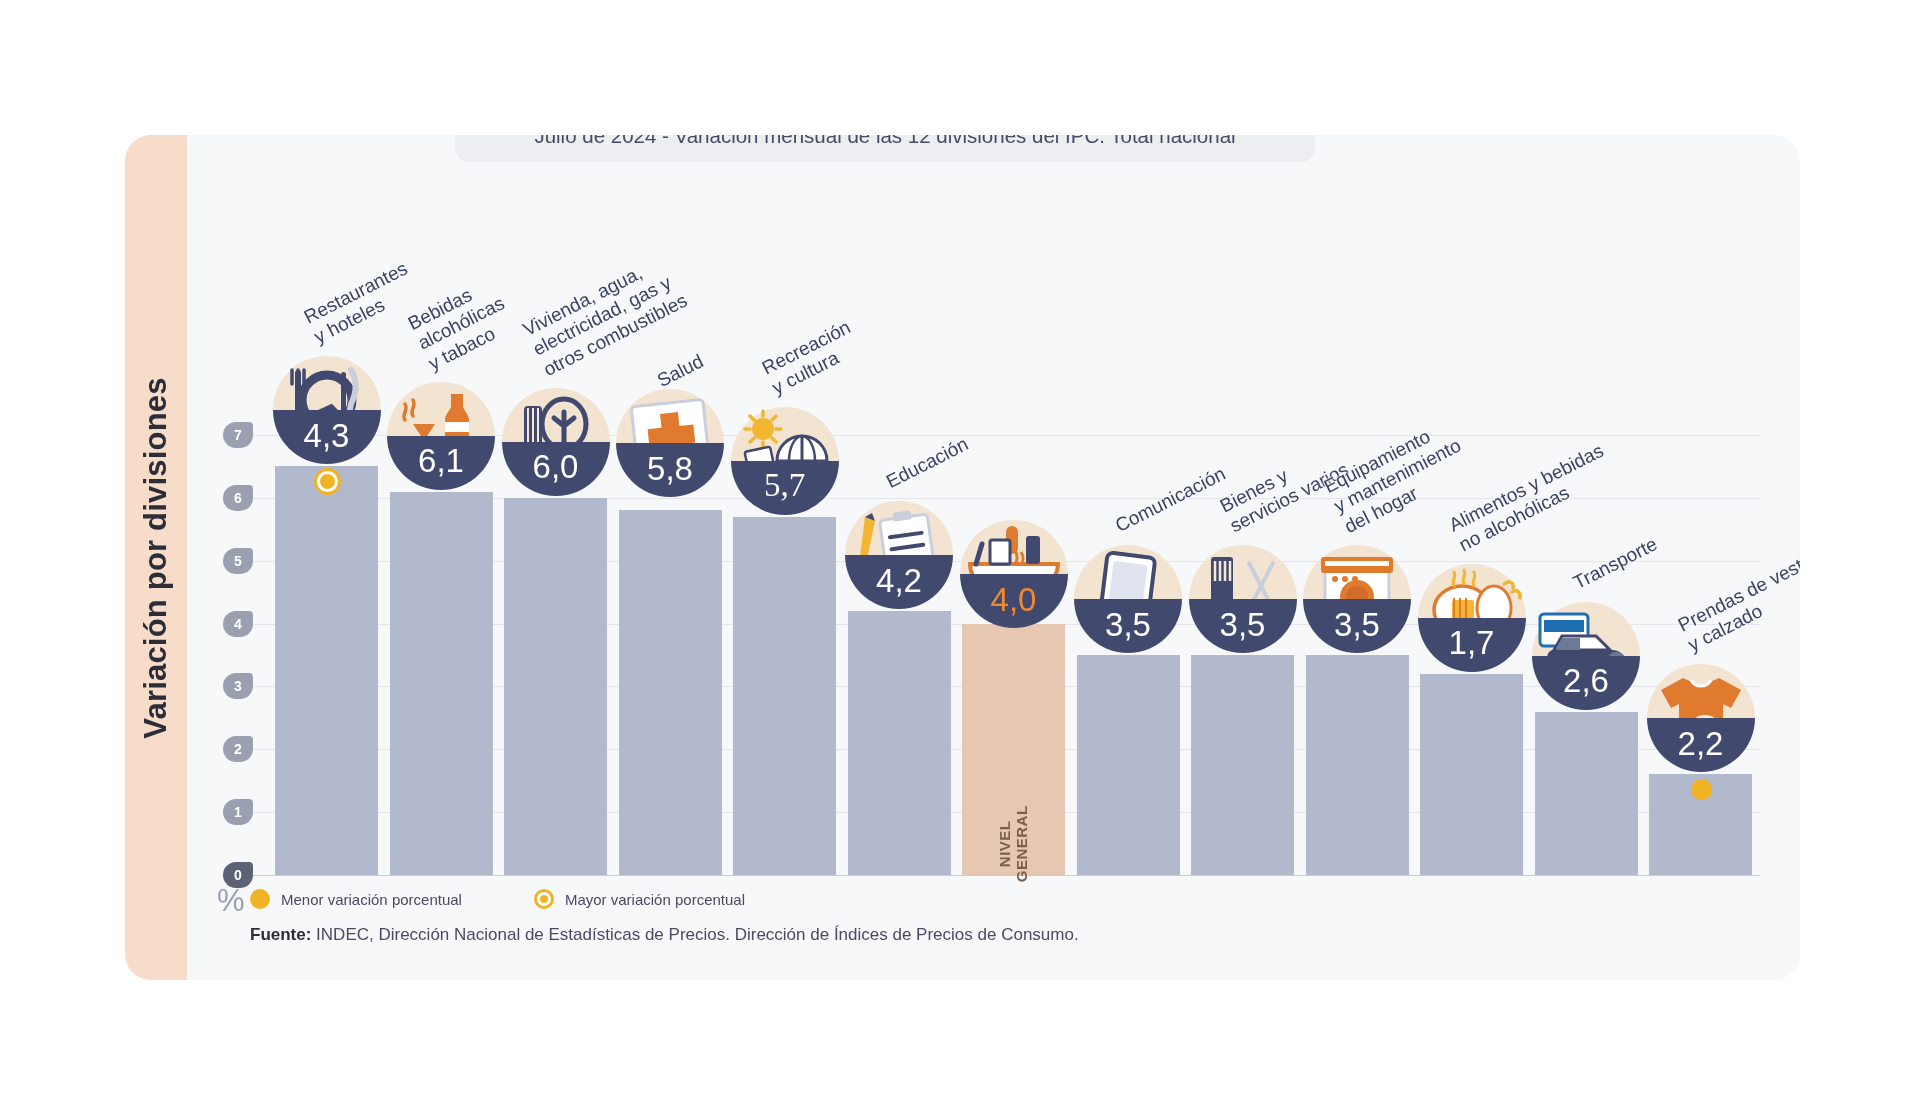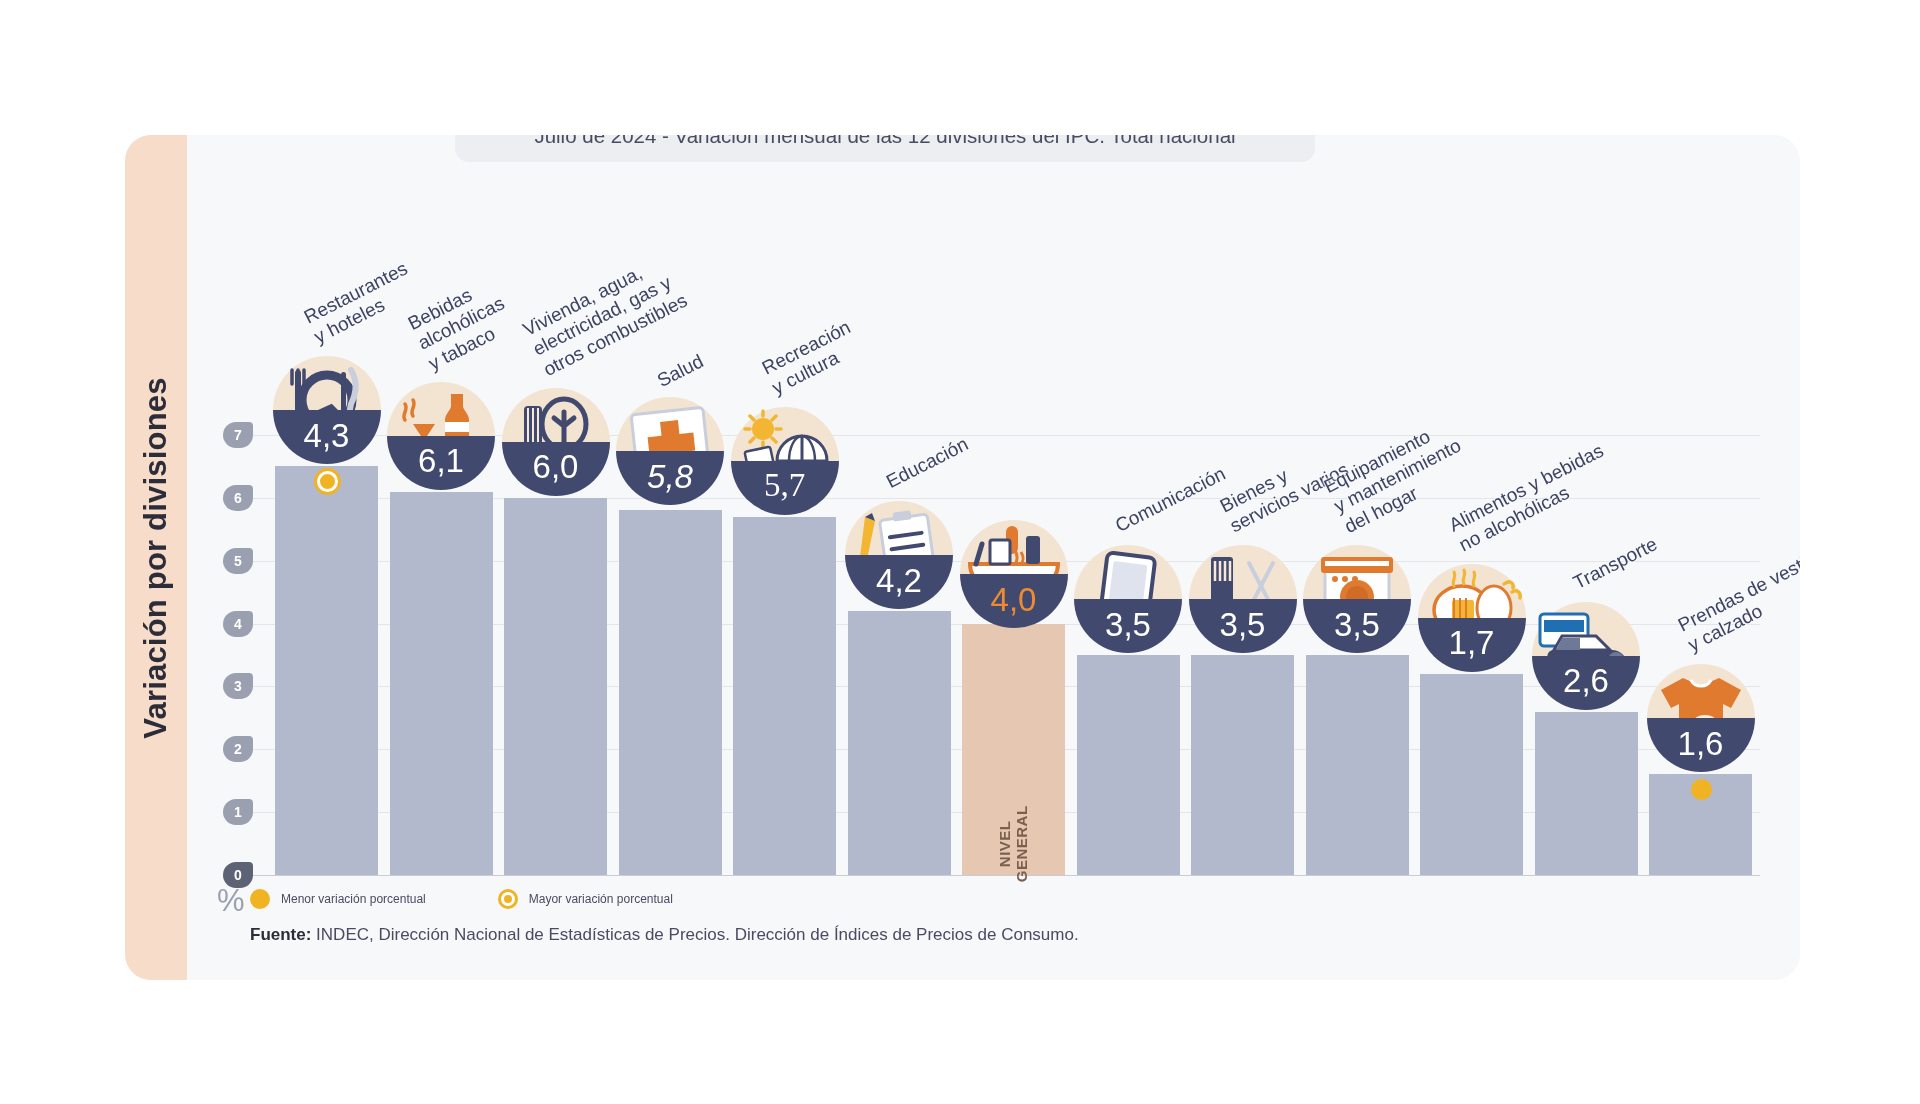--- a/index.html
+++ b/index.html
@@ -190,21 +190,21 @@
   }
   .legend-item { display: flex; align-items: center; gap: 11px; }
   .legend-dot { width: 20px; height: 20px; border-radius: 50%; background: #f0b323; }
   .legend-dot.ring {
     background: #f0b323;
     border: 3px solid #ffffff;
     box-shadow: 0 0 0 3px #f0b323;
     width: 14px; height: 14px;
     margin: 3px;
   }
-  .legend-text { font-size: 12px; color: #4a4a63; }
+  .legend-text { font-size: 15px; color: #4a4a63; }
 
   #source {
     position: absolute;
     left: 125px; top: 790px;
     font-size: 17px;
     color: #4a4a63;
   }
   #source b { color: #2d2d3a; }
 </style>
 </head>
@@ -293,21 +293,21 @@
       <ellipse cx="62" cy="36" rx="22" ry="25" fill="none" stroke="#41496e" stroke-width="5"></ellipse>
       <path d="M62 24v30M52 30l10 8 10-8" stroke="#41496e" stroke-width="5" fill="none" stroke-linecap="round"></path>
       <rect x="54" y="60" width="16" height="10" fill="#41496e"></rect>
       <rect x="22" y="18" width="18" height="48" rx="4" fill="#41496e"></rect>
       <path d="M26 20v44M31 20v44M36 20v44" stroke="#f6e9d8" stroke-width="2"></path>
             </svg></div>
           <div class="bubble-bot">
             <span class="bubble-val">6,0</span>
           </div>
         </div>
-        <div class="bubble" style="left: 429px; top: 262px; font-style: italic;">
+        <div class="bubble" style="left: 429px; top: 254px;">
           <div class="bubble-top"></div>
           <div class="bubble-art"><svg width="108" height="108" viewBox="0 0 108 108">
       <rect x="18" y="14" width="72" height="58" rx="4" fill="#ffffff" stroke="#c9cedd" stroke-width="3" transform="rotate(-6 54 43)"></rect>
       <path d="M46 24h18v14h14v18H64v14H46V56H32V38h14z" fill="#e07a2f" transform="rotate(-6 54 43)"></path>
             </svg></div>
           <div class="bubble-bot">
             <span class="bubble-val">5,8</span>
           </div>
         </div>
         <div class="bubble" style="left: 543.5px; top: 271.714px; font-family: Liberation Serif, serif;">
@@ -420,21 +420,21 @@
         </div>
         <div class="bubble" style="left: 1459.5px; top: 529.429px;">
           <div class="bubble-top"></div>
           <div class="bubble-art"><svg width="108" height="108" viewBox="0 0 108 108">
       <path d="M36 14l18 8 18-8 22 12-10 18-8-4v36H32V40l-8 4L14 26z" fill="#e07a2f"></path>
       <path d="M44 16c4 8 16 8 20 0" fill="none" stroke="#ffffff" stroke-width="3"></path>
       <ellipse cx="58" cy="62" rx="14" ry="11" fill="#ffffff" opacity=".85"></ellipse>
       <circle cx="58" cy="62" r="7" fill="#e07a2f"></circle>
             </svg></div>
           <div class="bubble-bot">
-            <span class="bubble-val">1,6</span>
+            <span class="bubble-val">2,2</span>
           </div>
         </div>
       </div>
     <div id="labellayer">
         <div class="cat-label" style="left: 133.5px; top: 169.429px;"><span>Restaurantes</span><br><span>y hoteles</span></div>
         <div class="cat-label" style="left: 248px; top: 172.571px;"><span>Bebidas</span><br><span>alcohólicas</span><br><span>y tabaco</span></div>
         <div class="cat-label" style="left: 362.5px; top: 178.857px;"><span>Vivienda, agua,</span><br><span>electricidad, gas y</span><br><span>otros combustibles</span></div>
         <div class="cat-label" style="left: 477px; top: 235.429px;"><span>Salud</span></div>
         <div class="cat-label" style="left: 591.5px; top: 219.714px;"><span>Recreación</span><br><span>y cultura</span></div>
         <div class="cat-label" style="left: 706px; top: 336px;"><span>Educación</span></div>

